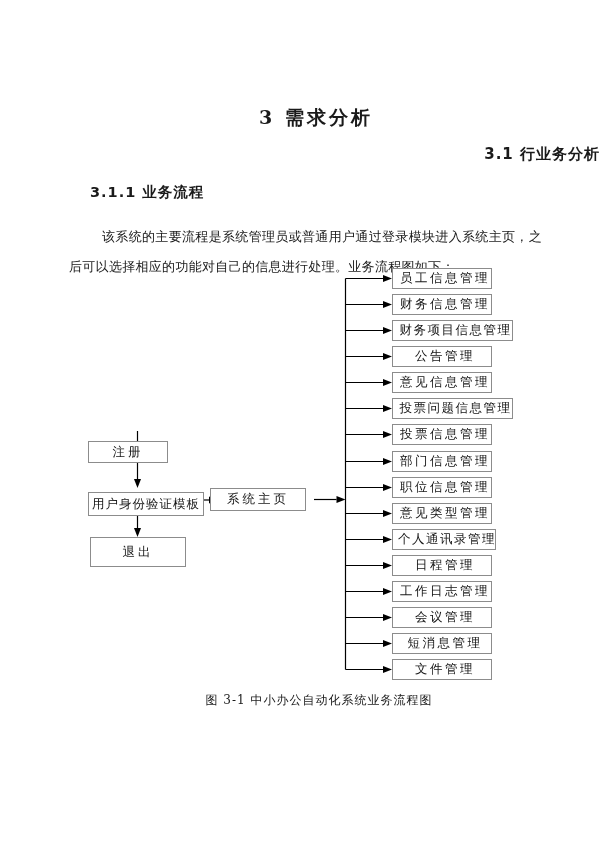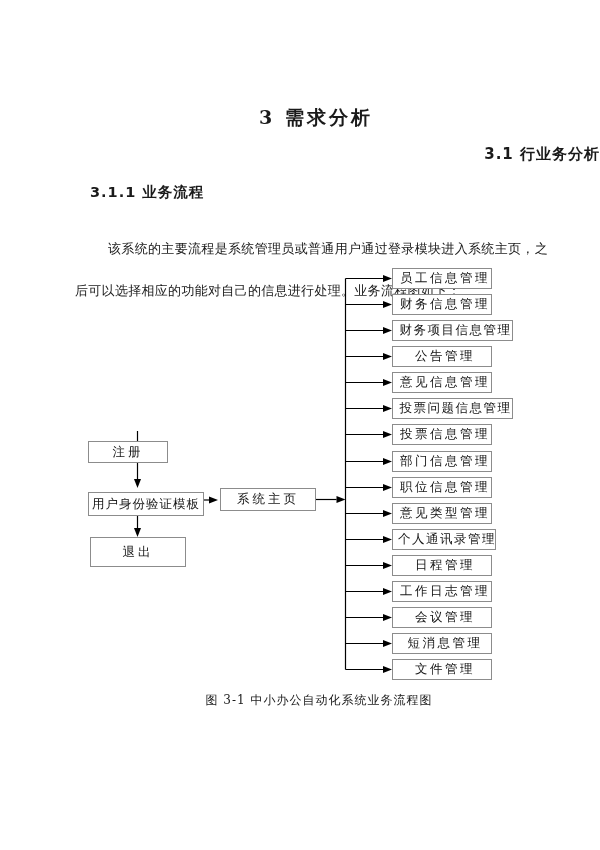--- a/index.html
+++ b/index.html
@@ -26,25 +26,25 @@
     margin:0;
   }
   .subsection-heading {
     position:absolute; top:183px; left:90px;
     font:bold 14.5px "DejaVu Sans", sans-serif;
     letter-spacing:1px;
     margin:0;
   }
   .body-paragraph {
     position:absolute; top:218px; left:65px; width:473px;
-    font-size:13px; line-height:42px;
+    font-size:13px; line-height:30px;
     letter-spacing:0.3px;
     text-align:justify;
     text-indent:33px;
-    margin:10px;
+    margin:4px;
   }
   .flow { position:absolute; top:0; left:0; width:600px; height:850px; }
   .flow svg { position:absolute; top:0; left:0; pointer-events:none; }
   .fl { stroke:var(--line-color,#000000); stroke-width:1.2; fill:none; }
   .fl-head { fill:var(--line-color,#000000); }
   .fbox {
     position:absolute;
     box-sizing:border-box;
     border:1px solid var(--box-border,#8c8c8c);
     background:#ffffff;
@@ -52,21 +52,21 @@
     font-size:12.5px;
     letter-spacing:2.5px;
     white-space:nowrap;
     color:#151515;
   }
   .mod  { left:392px; width:100px; height:21px;padding-left:6px; }
   .mod.wide { width:121px; letter-spacing:1.5px; }
   .mod.w7   { width:104px; letter-spacing:1.5px; }
   .n-register { left:88px;  top:441px; width:80px;  height:22px; letter-spacing:3px; }
   .n-auth     { left:88px;  top:492px; width:116px; height:24px; letter-spacing:1px; }
-  .n-home     { left:220px; top:488px; width:96px;  height:23px; letter-spacing:3px; }
+  .n-home     { left:210px; top:488px; width:96px;  height:23px; letter-spacing:3px; }
   .n-exit     { left:90px;  top:537px; width:96px;  height:30px; letter-spacing:3px; }
   .figure-caption {
     position:absolute; top:692px; left:0; width:600px;
     text-align:center;
     font-size:12px;
     letter-spacing:1px;
     margin:0;
     padding-left:19px;
   }
 </style>

